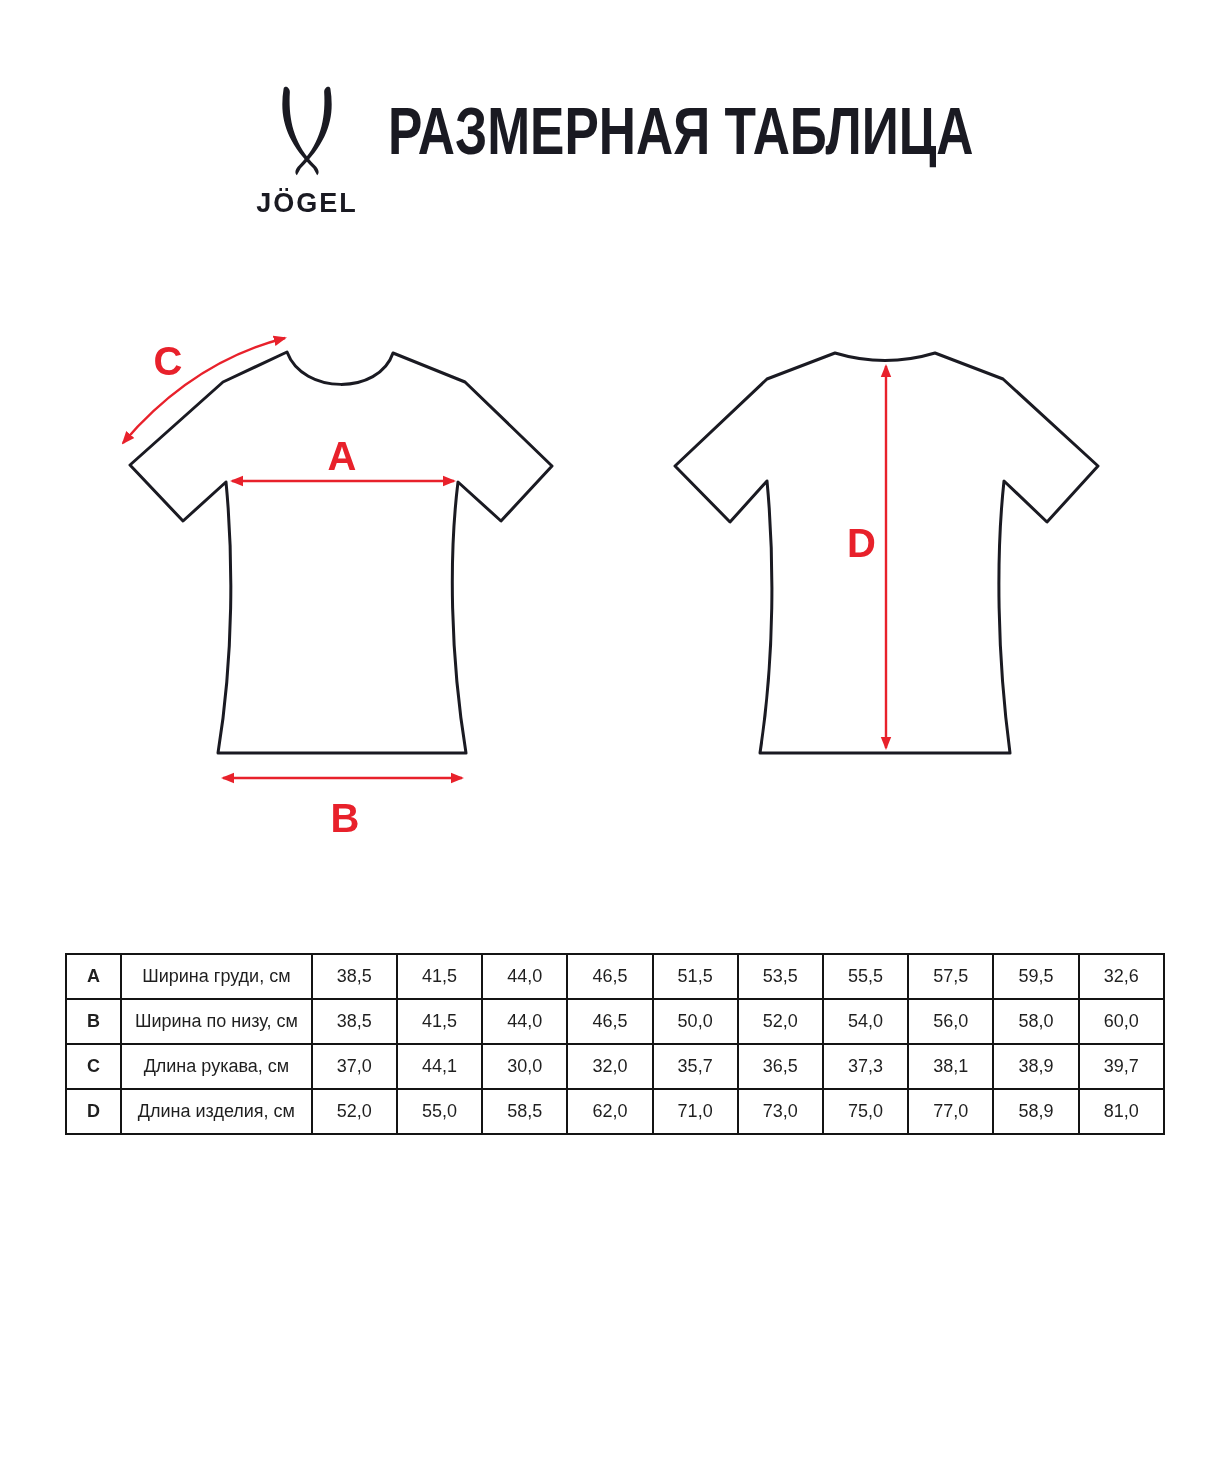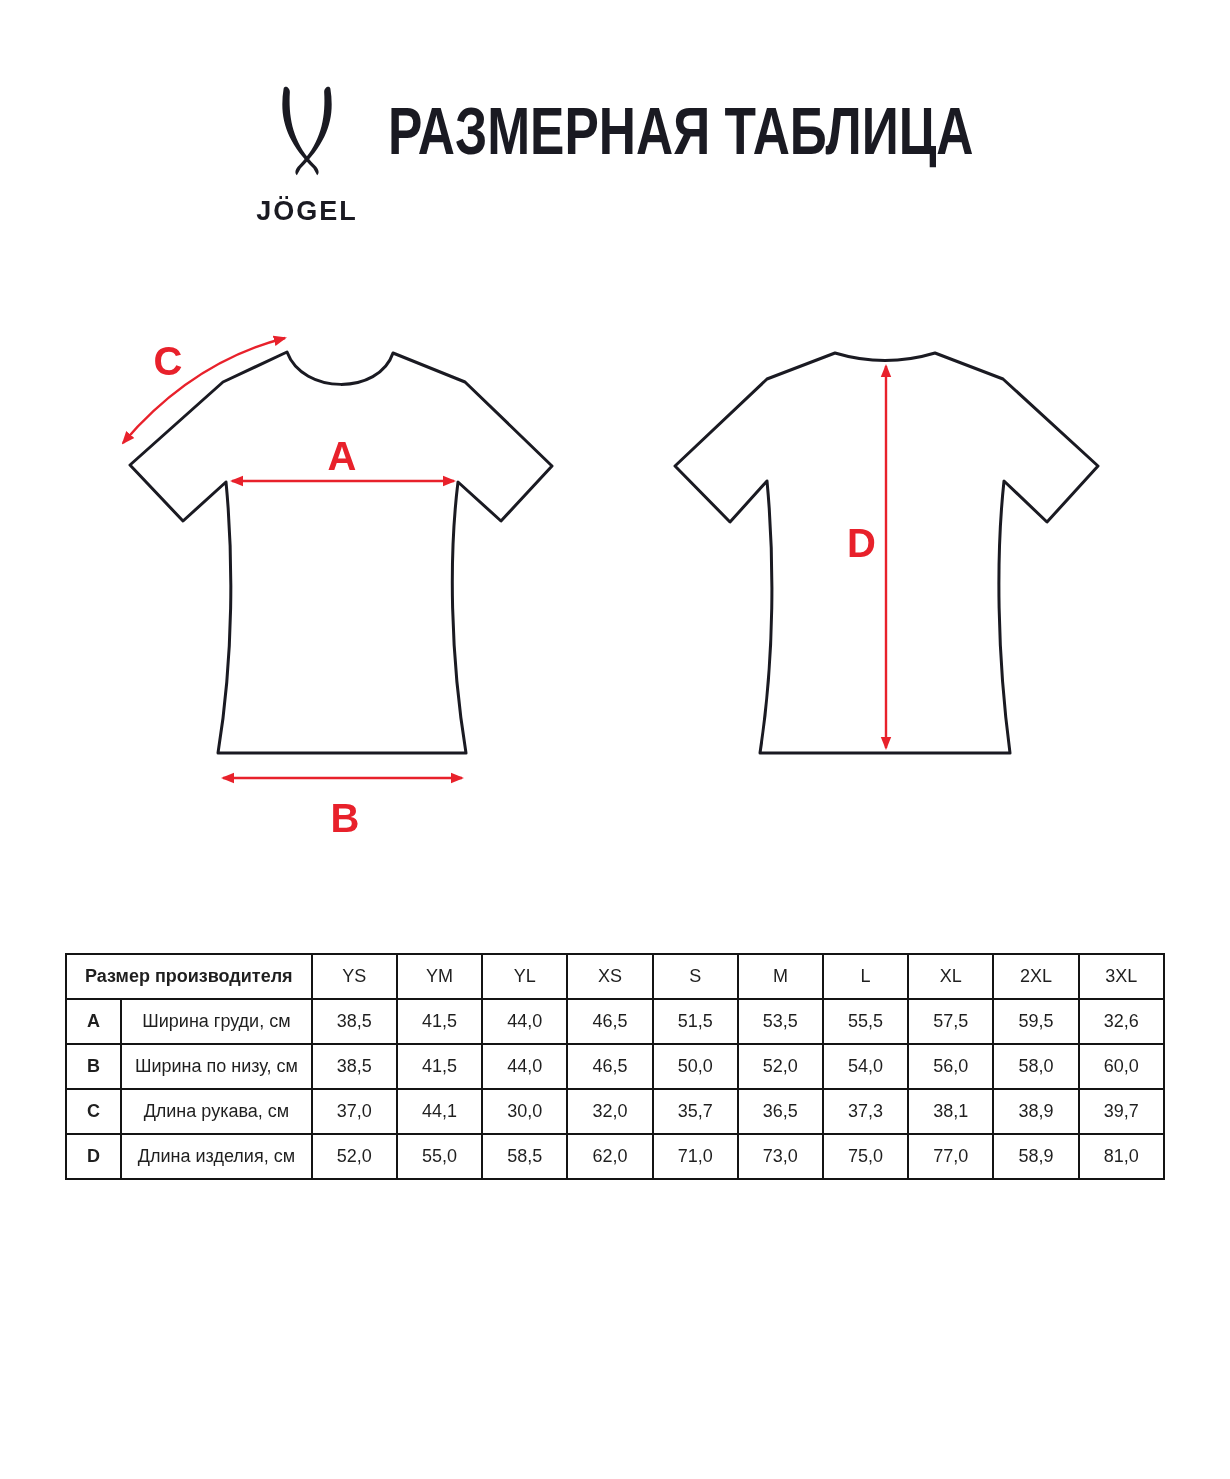--- a/index.html
+++ b/index.html
@@ -3,21 +3,21 @@
 <meta charset="utf-8">
 <style>
   html,body{margin:0;padding:0;background:#fff;}
   .canvas{position:relative;width:1230px;height:1479px;background:#fff;overflow:hidden;
           font-family:"Liberation Sans",sans-serif;}
 
   
   .logo-wrap{position:absolute;left:237px;top:86px;width:140px;text-align:center;}
   .logo-mark{display:block;margin:0 auto;width:78px;height:96px;}
   .logo-mark path{fill:var(--ink,#1a1a22);}
-  .wordmark{margin-top:16px;font-size:27px;font-weight:700;letter-spacing:2px;
+  .wordmark{margin-top:8px;font-size:27px;font-weight:700;letter-spacing:2px;
             color:var(--ink,#1a1a22);line-height:1;}
   .page-title{position:absolute;left:388px;top:98px;margin:0;
               font-size:66px;line-height:1;font-weight:700;color:var(--ink,#1a1a22);
               transform:scaleX(0.78);transform-origin:left top;white-space:nowrap;}
 
   
   .shirt{position:absolute;width:500px;height:560px;}
   .shirt-front{left:100px;top:320px;}
   .shirt-back{left:650px;top:320px;}
   .outline{fill:#fff;stroke:var(--ink,#1a1a22);stroke-width:3;
@@ -87,33 +87,20 @@
         <col class="c-size">
         <col class="c-size">
       <col class="c-size">
         <col class="c-size">
         <col class="c-size">
         <col class="c-size">
         <col class="c-size">
     </colgroup>
     <tbody>
       <tr>
-        <th colspan="2">Размер производителя</th>
-        <td>YS</td>
-        <td>YM</td>
-        <td>YL</td>
-        <td>XS</td>
-        <td>S</td>
-        <td>M</td>
-        <td>L</td>
-        <td>XL</td>
-        <td>2XL</td>
-        <td>3XL</td>
-      </tr>
-      <tr>
         <th>A</th>
         <td>Ширина груди, см</td>
         <td>38,5</td>
         <td>41,5</td>
         <td>44,0</td>
         <td>46,5</td>
         <td>51,5</td>
         <td>53,5</td>
         <td>55,5</td>
         <td>57,5</td>

